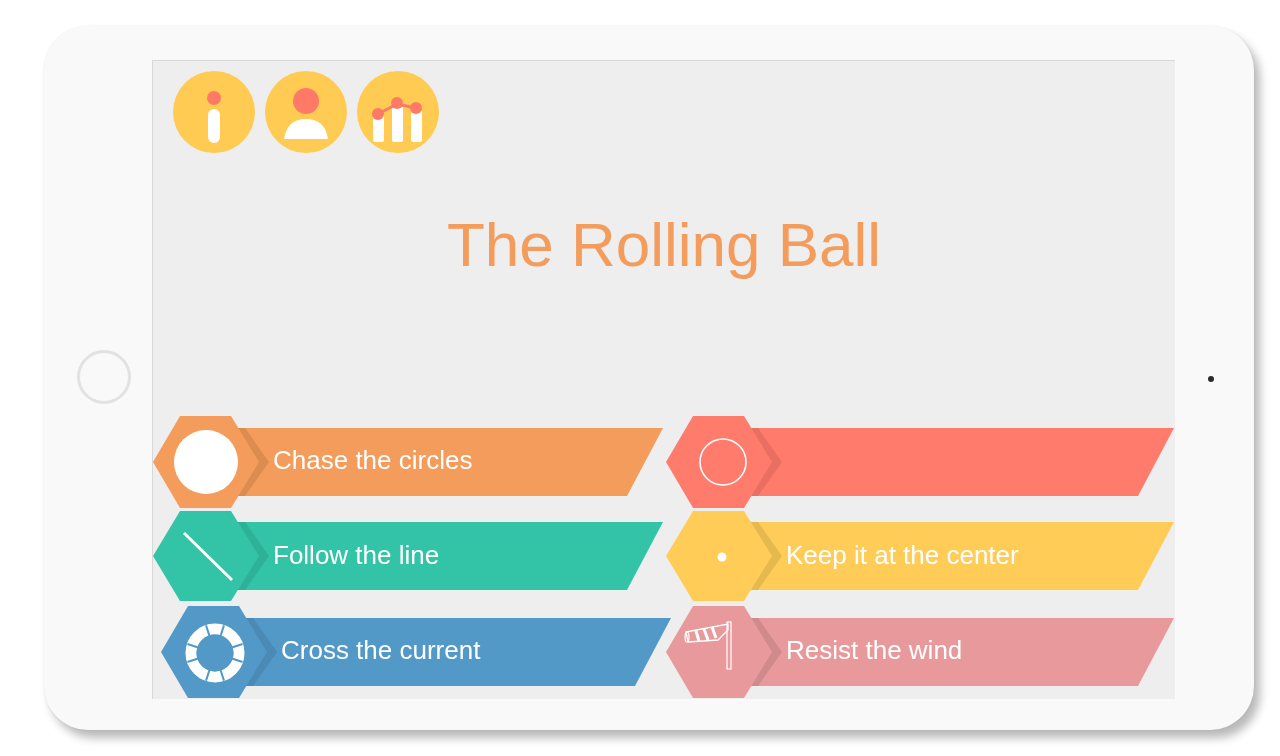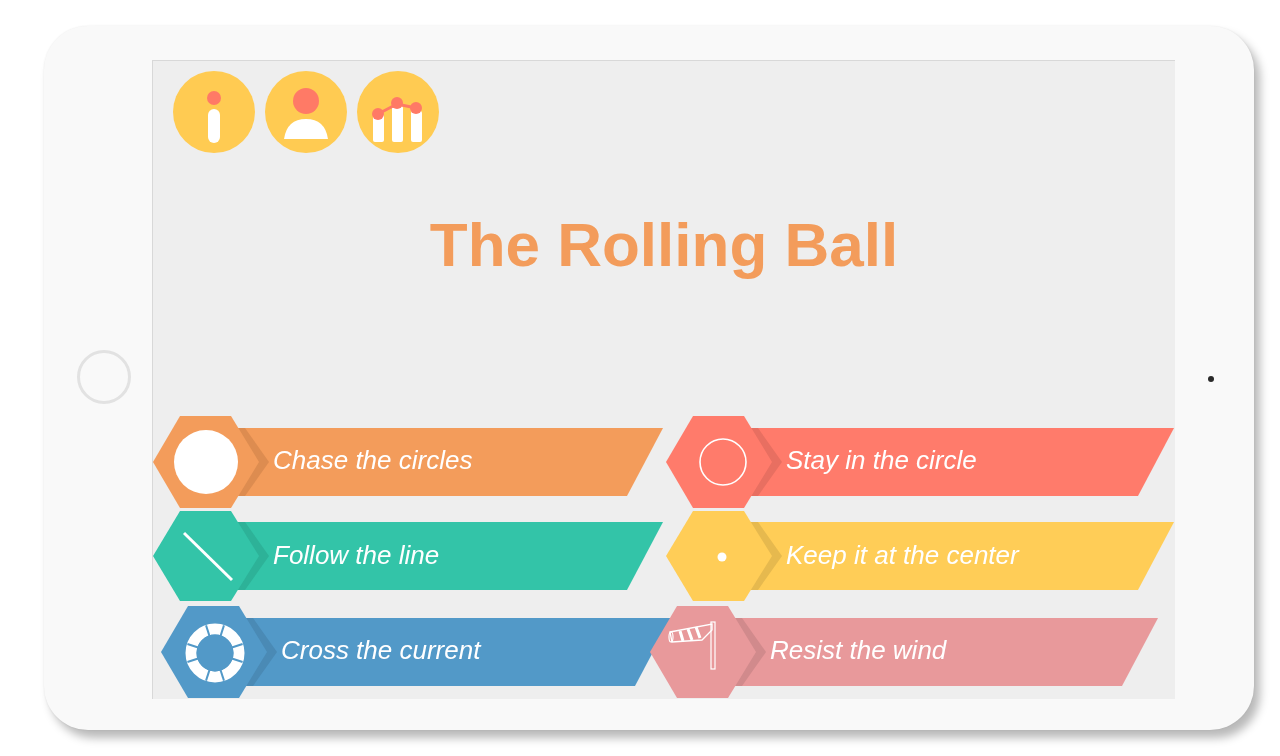--- a/index.html
+++ b/index.html
@@ -27,28 +27,27 @@
     background:#eeeeee; overflow:hidden;
     border-top:1px solid #d8d8d8; border-left:1px solid #d8d8d8;
   }
   .top-icon {
     position:absolute; top:10px; width:82px; height:82px; border-radius:50%;
     background:#ffcb52; cursor:pointer;
   }
   .top-icon svg { position:absolute; left:0; top:0; }
   .title {
     position:absolute; left:0; top:148px; width:1022px; text-align:center;
-    font-size:62px; font-weight:bold; color:#f39c5b; letter-spacing:0px;
+    font-size:62px; font-weight:normal; color:#f39c5b; letter-spacing:0px;
   }
   .menu-item { position:absolute; width:512px; height:92px; cursor:pointer; }
   .menu-item svg.shape { position:absolute; left:0; top:0; }
   .menu-label {
     position:absolute; left:120px; top:29px; font-size:26px; color:#ffffff;
     white-space:nowrap;
-    font-style:italic;
   }
   .hex-icon { position:absolute; left:0; top:0; }
 </style>
 </head>
 <body>
 
 <div class="device"></div>
 <div class="home-btn"></div>
 <div class="camera"></div>
 
@@ -94,21 +93,20 @@
 
   <div class="menu-item" style="left:513px; top:355px;">
     <svg class="shape" width="512" height="92">
       <polygon points="80,12 508,12 472,80 80,80" fill="#ff7b6b"></polygon>
       <polygon points="80,12 92,12 116,46 92,80 80,80" fill="#e86f61"></polygon>
       <polygon points="27,0 78,0 106,46 78,92 27,92 0,46" fill="#ff7b6b"></polygon>
     </svg>
     <svg class="hex-icon" width="110" height="92">
       <circle cx="57" cy="46" r="23" fill="none" stroke="#ffffff" stroke-width="1.6"></circle>
     </svg>
-    <span class="menu-label">Stay in the circle</span>
   </div>
 
   <div class="menu-item" style="left:513px; top:450px;">
     <svg class="shape" width="512" height="92">
       <polygon points="80,11 508,11 472,79 80,79" fill="#ffcd57"></polygon>
       <polygon points="80,11 92,11 116,45 92,79 80,79" fill="#e6b94e"></polygon>
       <polygon points="27,0 78,0 106,45 78,90 27,90 0,45" fill="#ffcd57"></polygon>
     </svg>
     <svg class="hex-icon" width="110" height="92">
       <circle cx="56" cy="46" r="4.5" fill="#ffffff"></circle>
@@ -144,21 +142,21 @@
         <line x1="54" y1="47" x2="54" y2="18" transform="rotate(162 54 47)"></line>
         <line x1="54" y1="47" x2="54" y2="18" transform="rotate(198 54 47)"></line>
         <line x1="54" y1="47" x2="54" y2="18" transform="rotate(252 54 47)"></line>
         <line x1="54" y1="47" x2="54" y2="18" transform="rotate(288 54 47)"></line>
       </g>
       <circle cx="54" cy="47" r="18.5" fill="#5299c8"></circle>
     </svg>
     <span class="menu-label">Cross the current</span>
   </div>
 
-  <div class="menu-item" style="left:497px; top:545px;">
+  <div class="menu-item" style="left:513px; top:545px;">
     <svg class="shape" width="512" height="92">
       <polygon points="80,12 508,12 472,80 80,80" fill="#e8999b"></polygon>
       <polygon points="80,12 92,12 116,46 92,80 80,80" fill="#d18a8c"></polygon>
       <polygon points="27,0 78,0 106,46 78,92 27,92 0,46" fill="#e8999b"></polygon>
     </svg>
     <svg class="hex-icon" width="110" height="92">
       <rect x="61" y="16" width="4" height="47" fill="none" stroke="#ffffff" stroke-width="1.2"></rect>
       <polygon points="20,26 62,18 62,24 52,34 22,36" fill="none" stroke="#ffffff" stroke-width="1.3"></polygon>
       <path d="M30 25 L33 35 M38 23 L42 34 M46 21 L50 32" stroke="#ffffff" stroke-width="3"></path>
       <ellipse cx="21" cy="31" rx="2" ry="5" fill="none" stroke="#ffffff" stroke-width="1.2"></ellipse>

